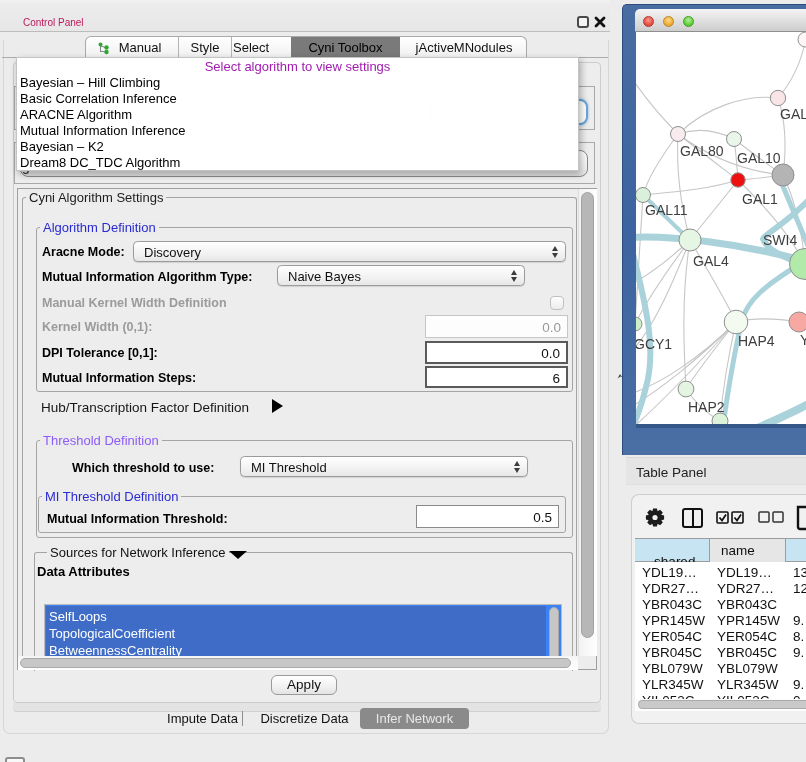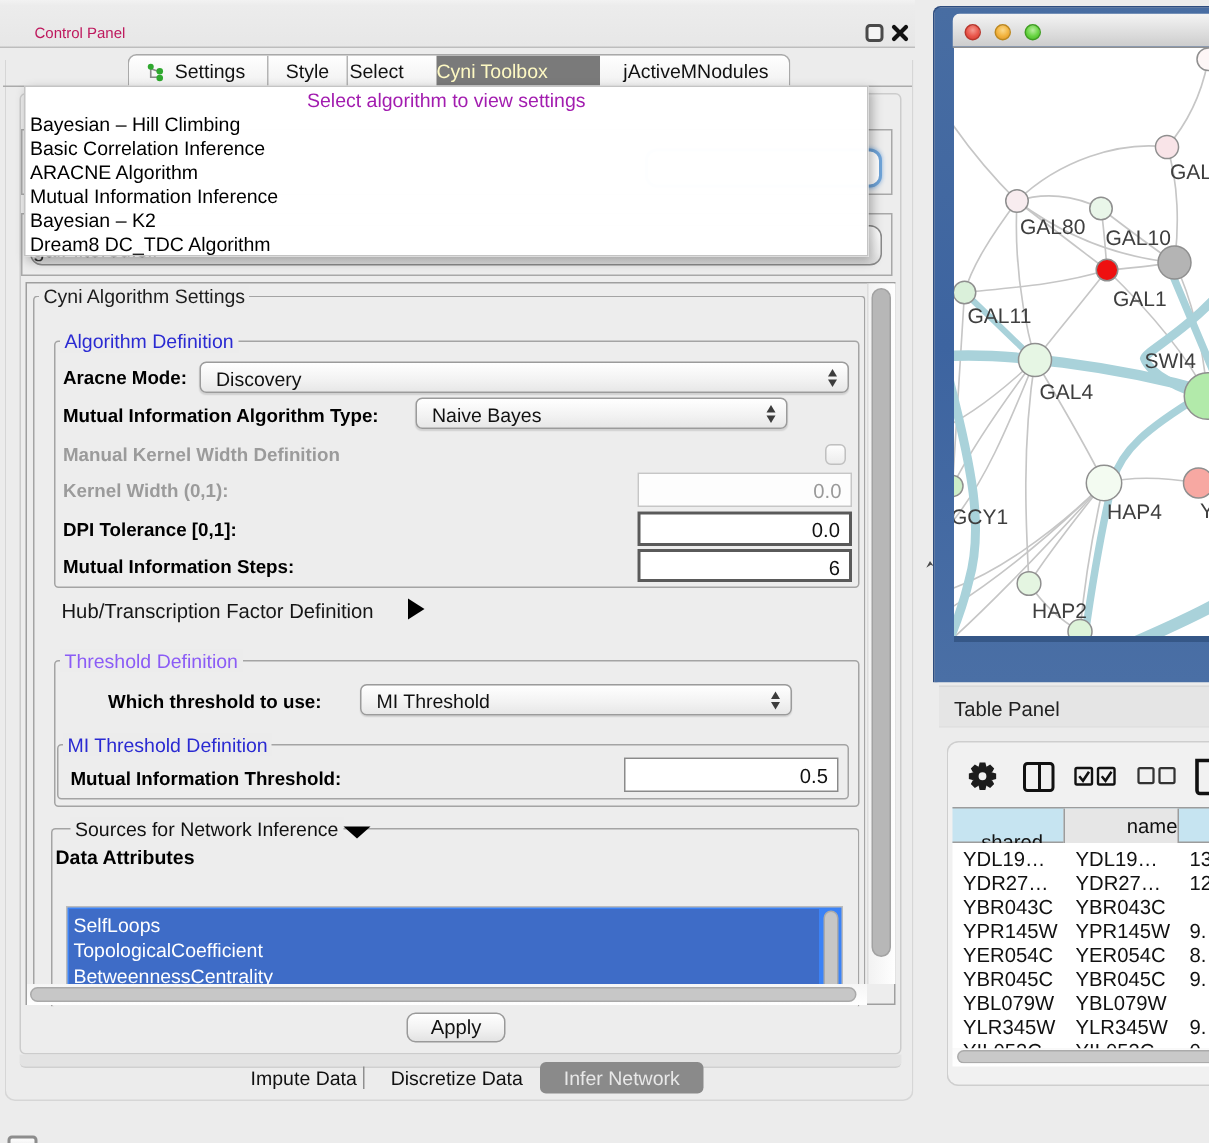--- a/index.html
+++ b/index.html
@@ -24,30 +24,30 @@
 <div class="abs" style="left:577px;top:16px;width:12px;height:12px;border:2px solid #4a4a4a;border-radius:3px;background:#f5f5f5"></div>
 <svg class="abs" style="left:594px;top:16px" width="12" height="12" viewBox="0 0 12 12">
     <path d="M2 2 L10 10 M10 2 L2 10" stroke="#111" stroke-width="2.8" stroke-linecap="round"></path>
   </svg>
 
 <div class="abs" style="left:3px;top:40px;width:606px;height:694px;border:1px solid #d6d6d6;border-top:none;border-radius:0 0 7px 7px"></div>
 <div class="abs" style="left:13px;top:62px;width:588px;height:641px;border:1px solid #cccccc;border-radius:4px;background:#ededed"></div>
 
 <div class="abs" style="left:2px;top:57px;width:606px;height:1px;background:#ababab"></div>
 <div class="abs" style="left:85px;top:36px;width:442px;height:22px;background:linear-gradient(#ffffff,#f0f0f0);border:1px solid #a9a9a9;border-bottom:none;border-radius:6px 6px 0 0;overflow:hidden;font-size:13px;color:#111">
-  <div style="position:absolute;left:0;top:0;width:93px;height:22px;line-height:21px;text-align:center;border-right:1px solid #b4b4b4;padding-left:16px">Settings</div>
+  <div style="position:absolute;left:0;top:0;width:93px;height:22px;line-height:21px;text-align:center;border-right:1px solid #b4b4b4;padding-left:16px">Manual</div>
   <svg style="position:absolute;left:11px;top:5px" width="13" height="13" viewBox="0 0 13 13">
       <path d="M3.5 3 L3.5 10 M4 4 L8.5 5.5 M4 9.5 L8.5 9.5" stroke="#8a8a8a" stroke-width="1.1" fill="none"></path>
       <circle cx="3.5" cy="2.5" r="2" fill="#2fa82f"></circle>
       <circle cx="9.5" cy="5.5" r="2.2" fill="#2fa82f"></circle>
       <circle cx="9.5" cy="10" r="2.2" fill="#2fa82f"></circle>
     </svg>
   <div style="position:absolute;left:93px;top:0;width:53px;height:22px;line-height:21px;text-align:center;border-right:1px solid #b4b4b4">Style</div>
   <div style="position:absolute;left:147px;top:0;width:57px;height:22px;line-height:21px;">Select</div>
-  <div style="position:absolute;left:205px;top:0;width:109px;height:22px;line-height:21px;background:#7a7a7a;color:#fef9c3">Cyni Toolbox</div>
+  <div style="position:absolute;left:205px;top:0;width:109px;height:22px;line-height:21px;text-align:center;background:#7a7a7a;color:#000000">Cyni Toolbox</div>
   <div style="position:absolute;left:314px;top:0;width:128px;height:22px;line-height:21px;text-align:center">jActiveMNodules</div>
 </div>
 
 <div class="abs" style="left:14px;top:86px;width:581px;height:44px;border:1px solid #a8a8a8"></div>
 <div class="abs" style="left:430px;top:99px;width:158px;height:26px;border:2px solid #6ea3d8;border-radius:8px;background:#fff;box-shadow:0 0 3px #8ab4e0"></div>
 <div class="abs" style="left:14px;top:142px;width:581px;height:42px;border:1px solid #a8a8a8"></div>
 <div class="abs" style="left:20px;top:150px;width:568px;height:27px;border:1.5px solid #8a8a8a;border-radius:8px;background:linear-gradient(#ffffff,#f0f0f0 70%,#dcdcdc)"></div>
 <div class="abs" style="left:22px;top:158px;font-size:14px;color:#333">galFiltered.sif</div>
 <div class="abs" style="left:17px;top:188px;width:580px;height:482px;border:1px solid #9f9f9f"></div>
 
@@ -246,21 +246,21 @@
       <rect x="1" y="2" width="10" height="10" rx="1"></rect>
       <rect x="15" y="2" width="10" height="10" rx="1"></rect>
     </g>
   </svg>
 <svg class="abs" style="left:795px;top:505px" width="11" height="26" viewBox="0 0 11 26">
     <path d="M3 2 h14 a2 2 0 0 1 2 2 v18 a2 2 0 0 1 -2 2 h-12 a2 2 0 0 1 -2 -2 Z" fill="none" stroke="#111" stroke-width="2.4"></path>
   </svg>
 
 <div class="abs" style="left:635px;top:538px;width:171px;height:24px;border-top:1px solid #9c9c9c;border-bottom:1px solid #9c9c9c;background:#c6e4f1;font-size:13.5px;color:#111">
   <div class="abs" style="left:0;top:11px;width:77px;height:23px;text-align:center;line-height:23px;text-indent:16px">shared…</div>
-  <div class="abs" style="left:74px;top:0;width:77px;height:23px;background:#e6e6e6;border-left:1px solid #9c9c9c;border-right:1px solid #9c9c9c;text-align:right;line-height:23px;text-indent:11px">name</div>
+  <div class="abs" style="left:74px;top:0;width:77px;height:23px;background:#e6e6e6;border-left:1px solid #9c9c9c;border-right:1px solid #9c9c9c;text-align:left;line-height:23px;text-indent:11px">name</div>
 </div>
 <div class="abs" style="left:635px;top:562px;width:171px;height:137px;background:#fff;overflow:hidden;font-size:13.5px;color:#111">
   <div class="abs" style="left:7px;top:3px;line-height:16px">YDL19…<br>YDR27…<br>YBR043C<br>YPR145W<br>YER054C<br>YBR045C<br>YBL079W<br>YLR345W<br>YIL053C</div>
   <div class="abs" style="left:82px;top:3px;line-height:16px">YDL19…<br>YDR27…<br>YBR043C<br>YPR145W<br>YER054C<br>YBR045C<br>YBL079W<br>YLR345W<br>YIL053C</div>
   <div class="abs" style="left:158px;top:3px;line-height:16px">13<br>12<br><br>9.<br>8.<br>9.<br><br>9.<br>0.</div>
 </div>
 <div class="abs" style="left:635px;top:699px;width:171px;height:12px;background:linear-gradient(#fafafa,#ffffff)"></div>
 <div class="abs" style="left:638px;top:700px;width:168px;height:9px;background:#c9c9c9;border:1px solid #ababab;border-radius:5px 0 0 5px;border-right:none"></div>
 
 </body></html>

